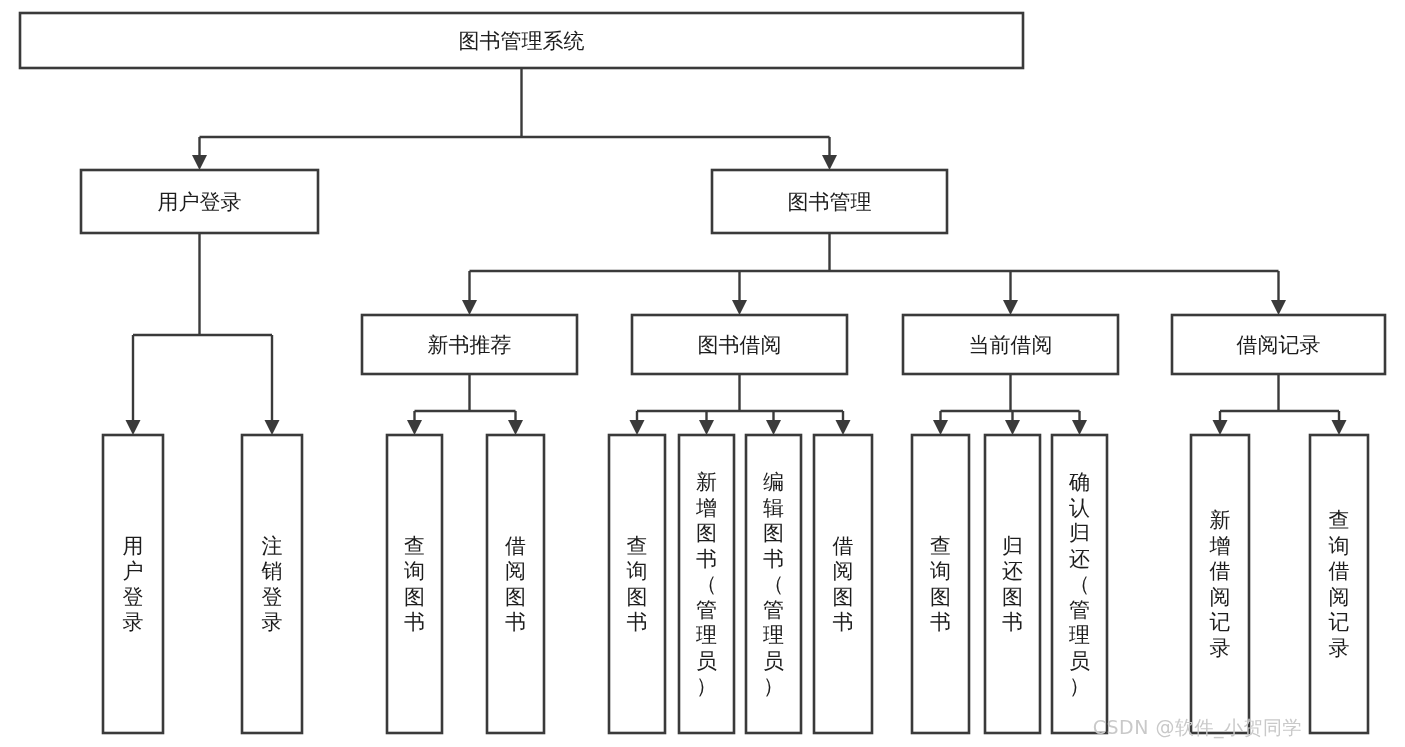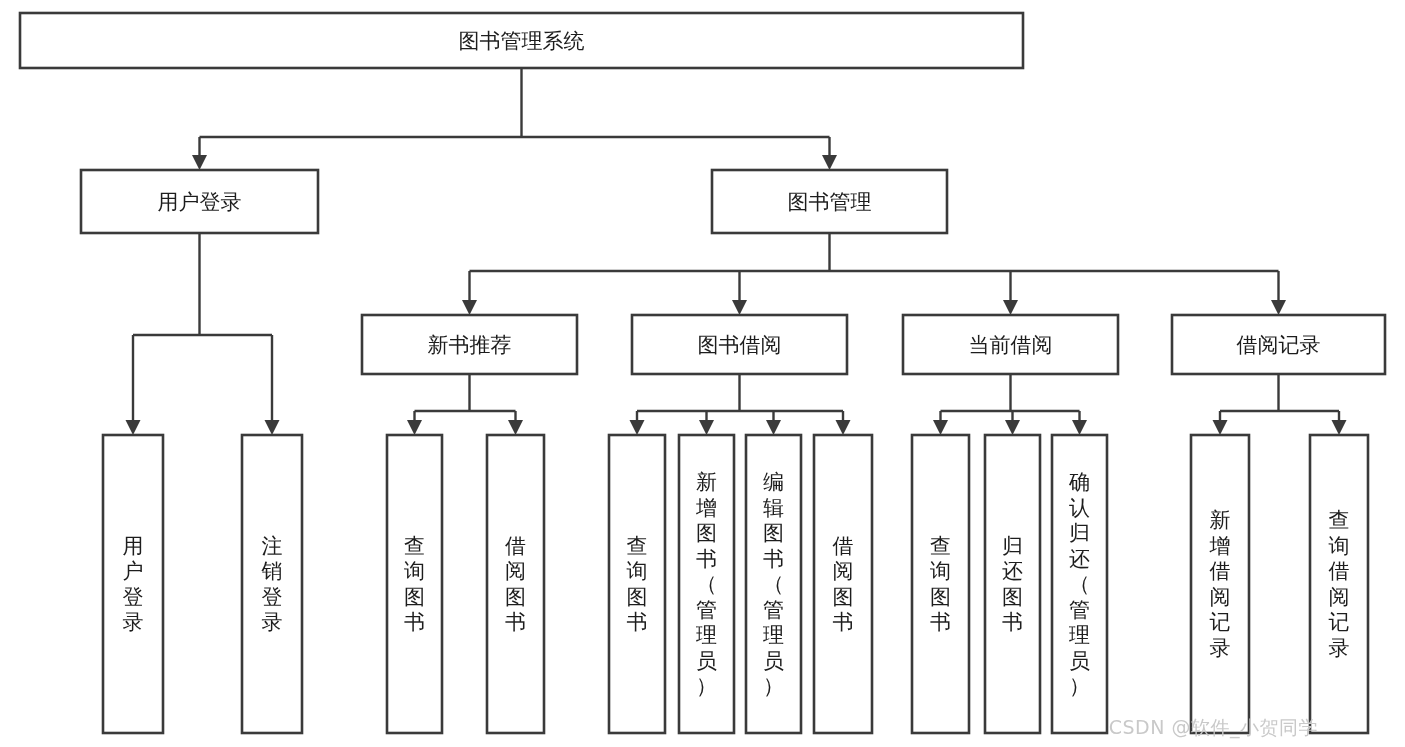--- a/index.html
+++ b/index.html
@@ -48,21 +48,21 @@
     stroke: #3a3a3a;
     stroke-width: 2.4;
     fill: none;
   }
   .arrow-head {
     fill: #3a3a3a;
     stroke: none;
   }
   .watermark {
     position: absolute;
-    right: 8px;
+    right: 24px;
     bottom: 6px;
     font-family: "DejaVu Sans", "Liberation Sans", sans-serif;
     font-size: 19px;
     color: #c9c9c9;
     white-space: nowrap;
     letter-spacing: 0.5px;
   }
 </style>
 </head>
 <body>

